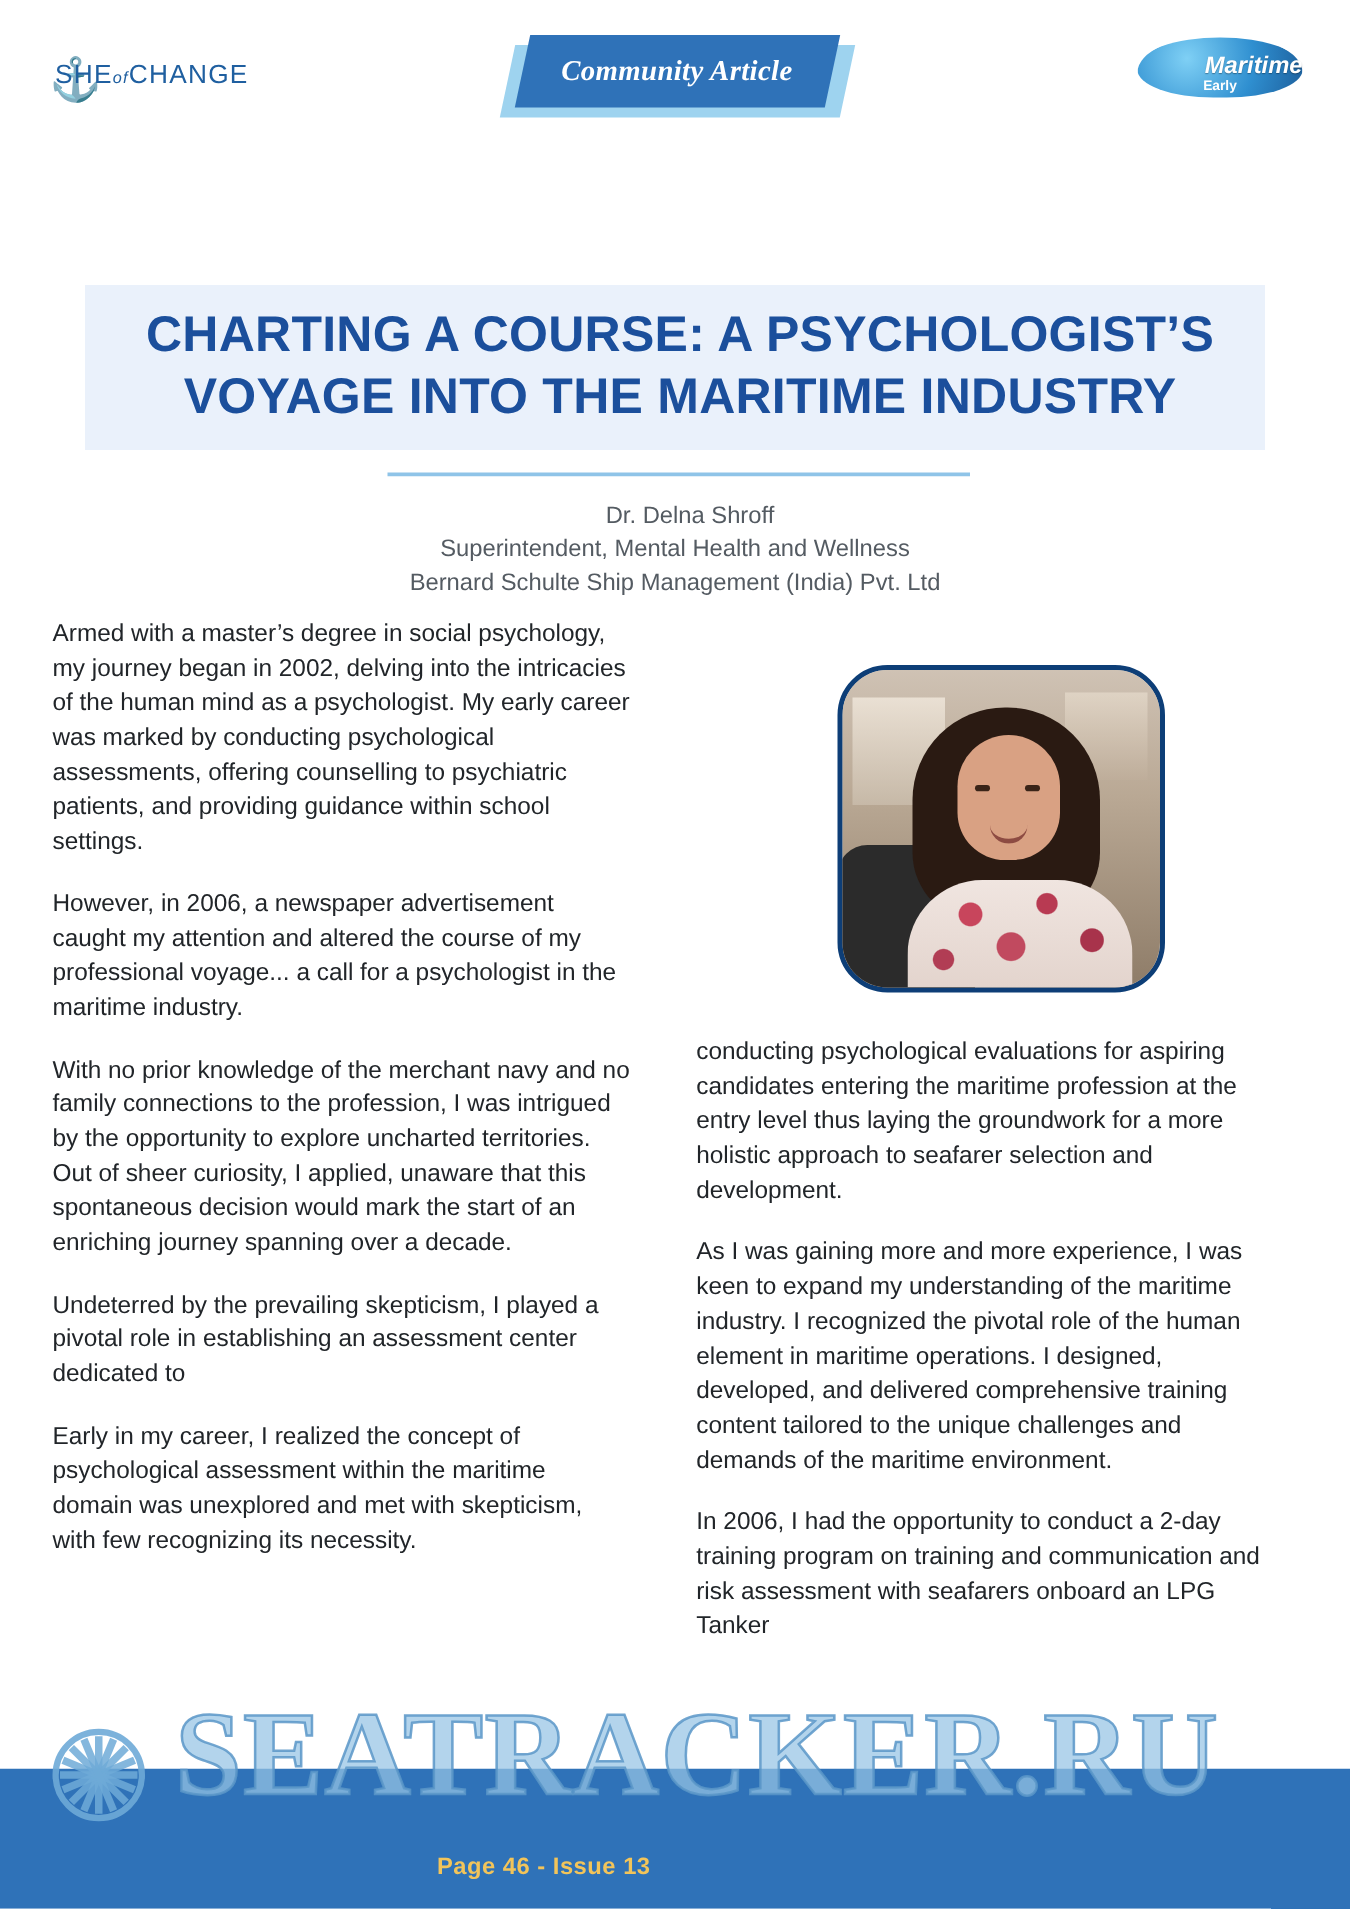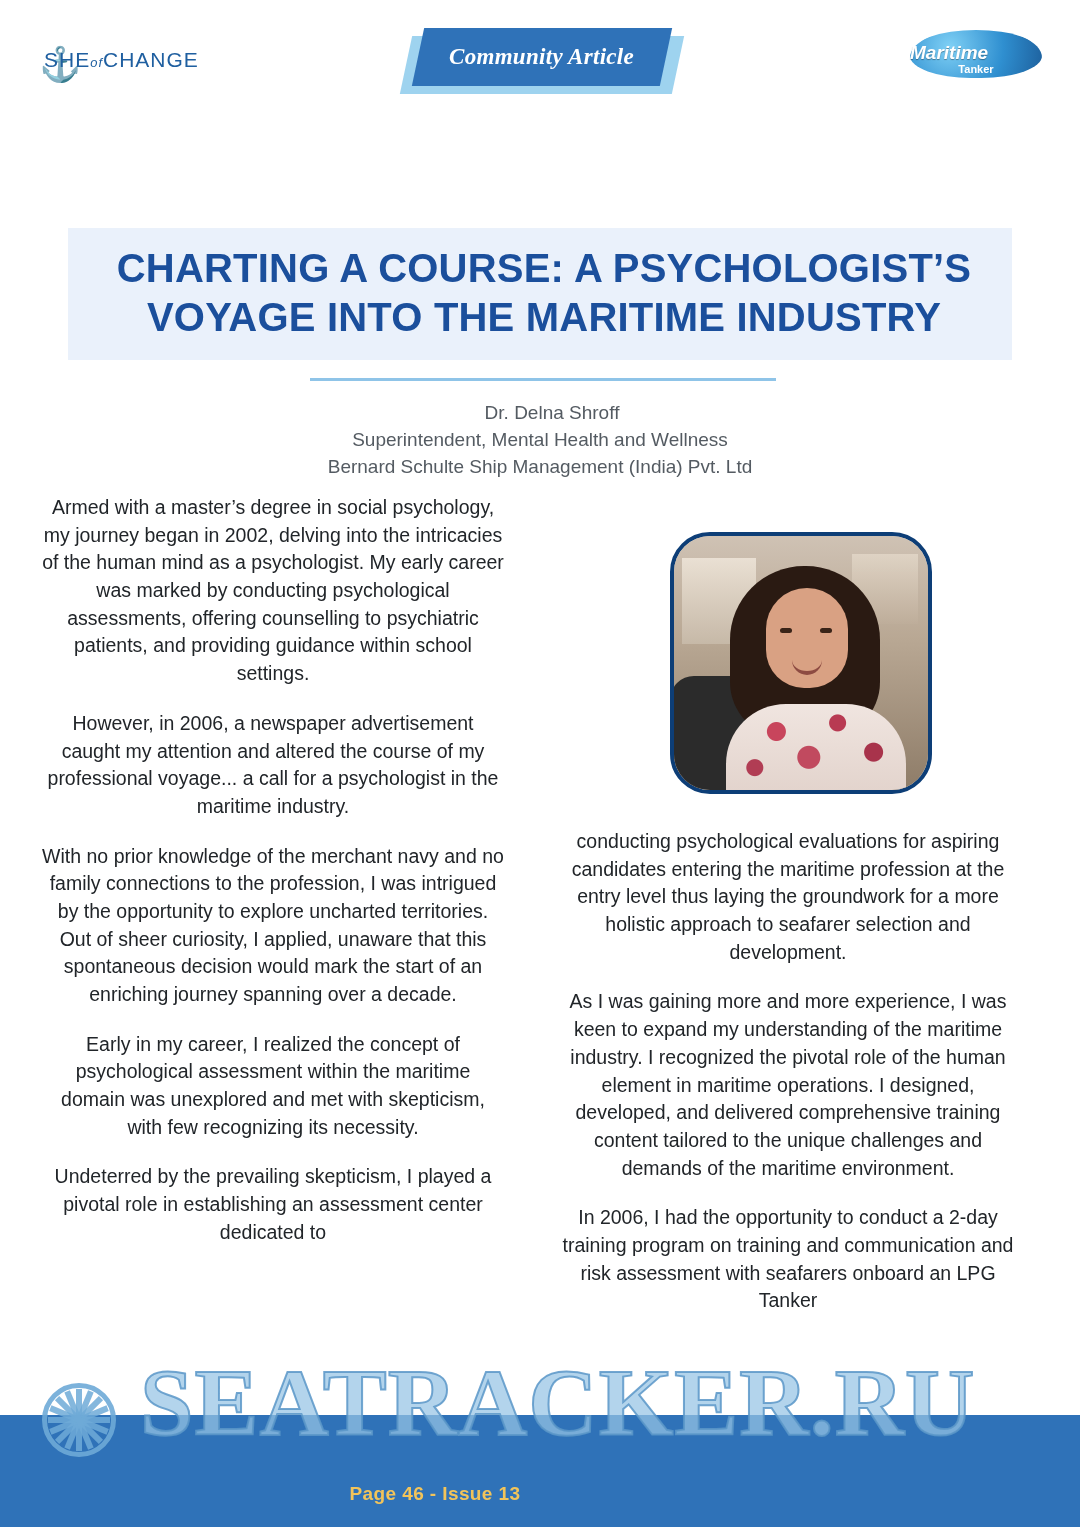--- a/index.html
+++ b/index.html
@@ -126,21 +126,21 @@
     height: 48px;
     border-radius: 50% 50% 46% 46%;
     background: radial-gradient(circle at 30% 35%, #7fd0f5 0%, #2f8fd0 55%, #1d5f9c 100%);
     clip-path: ellipse(66px 30px at 50% 58%);
   }
   .logo-right .mar-text {
     position: absolute;
     left: 0;
     top: 12px;
     width: 132px;
-    text-align: left;
+    text-align: right;
     color: #ffffff;
     font-size: 19px;
     font-weight: bold;
     font-style: italic;
     text-shadow: 0 1px 1px rgba(0,0,0,.35);
   }
   .logo-right .sheeo-text {
     position: absolute;
     left: 0;
     top: 33px;
@@ -206,21 +206,20 @@
     top: 494px;
     width: 462px;
   }
   .col-right {
     left: 557px;
     top: 828px;
     width: 462px;
   }
   .col p {
     margin: 0 0 22px 0;
-    text-align: center;
   }
 
   
   .portrait {
     position: absolute;
     left: 670px;
     top: 532px;
     width: 254px;
     height: 254px;
     border-radius: 40px;
@@ -403,21 +402,21 @@
     <div class="ribbon-wrap">
       <div class="ribbon-back"></div>
       <div class="ribbon-front">
         <span>Community Article</span>
       </div>
     </div>
 
     <div class="logo-right">
       <div class="wave"></div>
       <div class="mar-text">Maritime</div>
-      <div class="sheeo-text">Tanker</div>
+      <div class="sheeo-text">Early</div>
     </div>
   </div>
 
   <div class="title-band">
     <h1>CHARTING A COURSE: A PSYCHOLOGIST’S VOYAGE INTO THE MARITIME INDUSTRY</h1>
   </div>
 
   <div class="rule"></div>
 
   <div class="byline">
@@ -436,22 +435,22 @@
     <div class="eye-l"></div>
     <div class="eye-r"></div>
     <div class="smile"></div>
     <div class="top"></div>
   </div>
 
   <div class="col col-left">
     <p>Armed with a master’s degree in social psychology, my journey began in 2002, delving into the intricacies of the human mind as a psychologist. My early career was marked by conducting psychological assessments, offering counselling to psychiatric patients, and providing guidance within school settings.</p>
     <p>However, in 2006, a newspaper advertisement caught my attention and altered the course of my professional voyage... a call for a psychologist in the maritime industry.</p>
     <p>With no prior knowledge of the merchant navy and no family connections to the profession, I was intrigued by the opportunity to explore uncharted territories. Out of sheer curiosity, I applied, unaware that this spontaneous decision would mark the start of an enriching journey spanning over a decade.</p>
+    <p>Undeterred by the prevailing skepticism, I played a pivotal role in establishing an assessment center dedicated to</p>
     <p>Early in my career, I realized the concept of psychological assessment within the maritime domain was unexplored and met with skepticism, with few recognizing its necessity.</p>
-    <p>Undeterred by the prevailing skepticism, I played a pivotal role in establishing an assessment center dedicated to</p>
   </div>
 
   <div class="col col-right">
     <p>conducting psychological evaluations for aspiring candidates entering the maritime profession at the entry level thus laying the groundwork for a more holistic approach to seafarer selection and development.</p>
     <p>As I was gaining more and more experience, I was keen to expand my understanding of the maritime industry. I recognized the pivotal role of the human element in maritime operations. I designed, developed, and delivered comprehensive training content tailored to the unique challenges and demands of the maritime environment.</p>
     <p>In 2006, I had the opportunity to conduct a 2-day training program on training and communication and risk assessment with seafarers onboard an LPG Tanker</p>
   </div>
 
   <div class="footer-band"></div>
   <div class="page-num">Page 46 - Issue 13</div>

